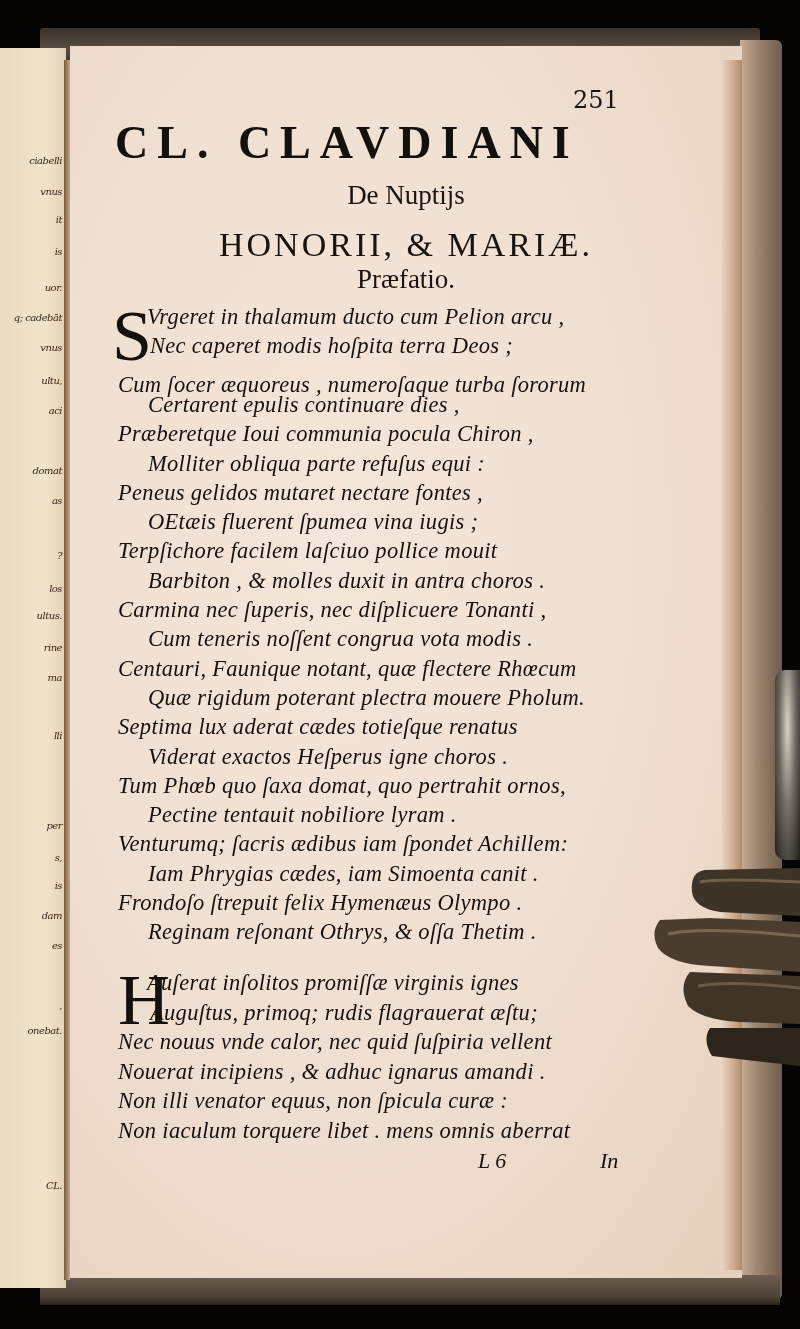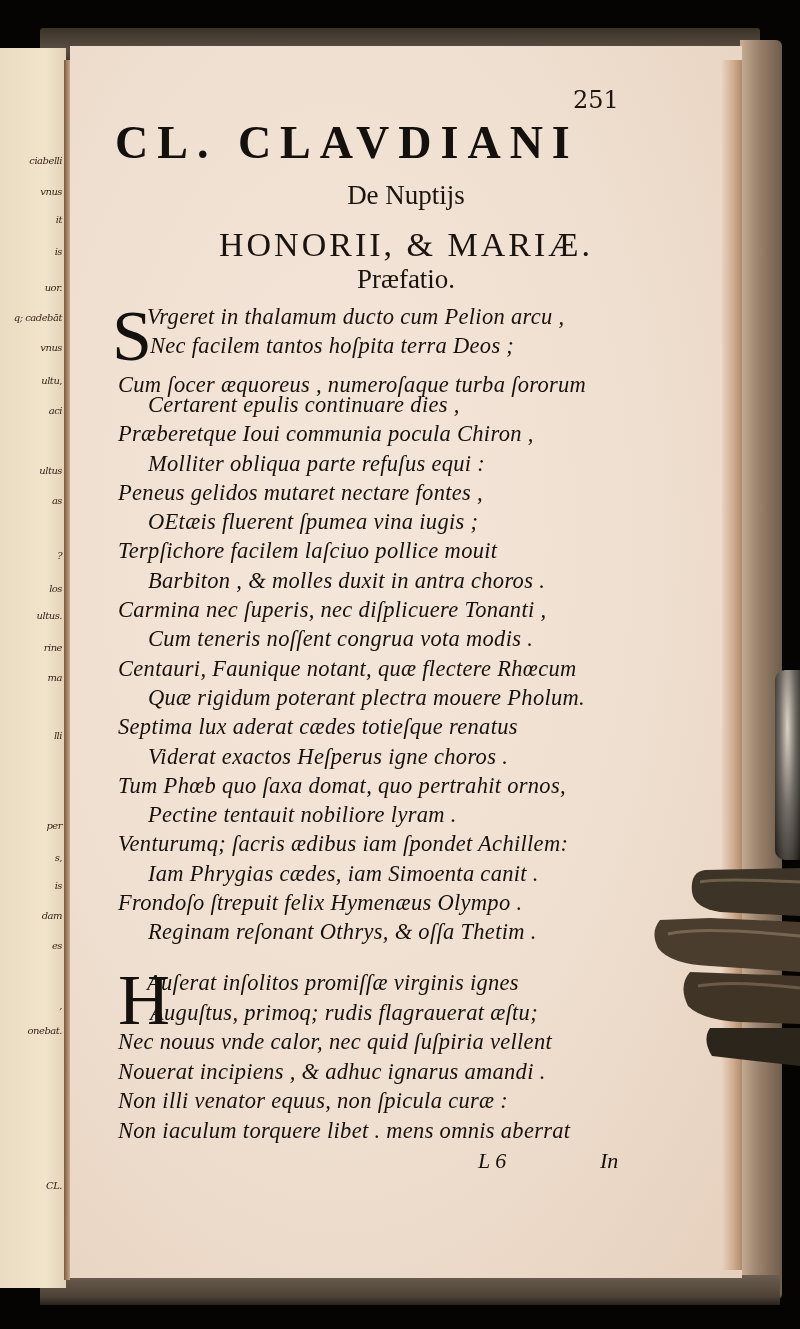--- a/index.html
+++ b/index.html
@@ -35,21 +35,21 @@
 <div class="left-page" id="left-page">
     <div class="frag" style="top: 107px;">ciabelli</div>
     <div class="frag" style="top: 138px;">vnus</div>
     <div class="frag" style="top: 166px;">it</div>
     <div class="frag" style="top: 198px;">is</div>
     <div class="frag" style="top: 234px;">uor.</div>
     <div class="frag" style="top: 264px;">q; cadebāt</div>
     <div class="frag" style="top: 294px;">vnus</div>
     <div class="frag" style="top: 327px;">ultu,</div>
     <div class="frag" style="top: 357px;">aci</div>
-    <div class="frag" style="top: 417px;">ultus</div>
+    <div class="frag" style="top: 417px;">domat</div>
     <div class="frag" style="top: 447px;">as</div>
     <div class="frag" style="top: 502px;">?</div>
     <div class="frag" style="top: 535px;">los</div>
     <div class="frag" style="top: 562px;">ultus.</div>
     <div class="frag" style="top: 594px;">rine</div>
     <div class="frag" style="top: 624px;">ma</div>
     <div class="frag" style="top: 682px;">lli</div>
     <div class="frag" style="top: 772px;">per</div>
     <div class="frag" style="top: 804px;">s,</div>
     <div class="frag" style="top: 832px;">is</div>
@@ -66,21 +66,21 @@
 
 <div class="page-number">251</div>
 <div class="title">CL. CLAVDIANI</div>
 <div class="subtitle sub1">De Nuptijs</div>
 <div class="subtitle sub2">HONORII, &amp; MARIÆ.</div>
 <div class="subtitle sub3">Præfatio.</div>
 
 <div class="dropcap" style="left:112px; top:300px;">S</div>
 <div id="stanza1">
     <div class="verse" style="left: 147px; top: 288px; margin-top: 16px;">Vrgeret in thalamum ducto cum Pelion arcu ,</div>
-    <div class="verse indent" style="left: 150px; top: 333.3px;">Nec facilem tantos hoſpita terra Deos ;</div>
+    <div class="verse indent" style="left: 150px; top: 333.3px;">Nec caperet modis hoſpita terra Deos ;</div>
     <div class="verse" style="top: 372px;">Cum ſocer æquoreus , numeroſaque turba ſororum</div>
     <div class="verse indent" style="top: 391.9px;">Certarent epulis continuare dies ,</div>
     <div class="verse" style="top: 421.2px;">Præberetque Ioui communia pocula Chiron ,</div>
     <div class="verse indent" style="top: 450.5px;">Molliter obliqua parte refuſus equi :</div>
     <div class="verse" style="top: 479.8px;">Peneus gelidos mutaret nectare fontes ,</div>
     <div class="verse indent" style="top: 509.1px;">OEtæis fluerent ſpumea vina iugis ;</div>
     <div class="verse" style="top: 538.4px;">Terpſichore facilem laſciuo pollice mouit</div>
     <div class="verse indent" style="top: 567.7px;">Barbiton , &amp; molles duxit in antra choros .</div>
     <div class="verse" style="top: 597px;">Carmina nec ſuperis, nec diſplicuere Tonanti ,</div>
     <div class="verse indent" style="top: 626.3px;">Cum teneris noſſent congrua vota modis .</div>

